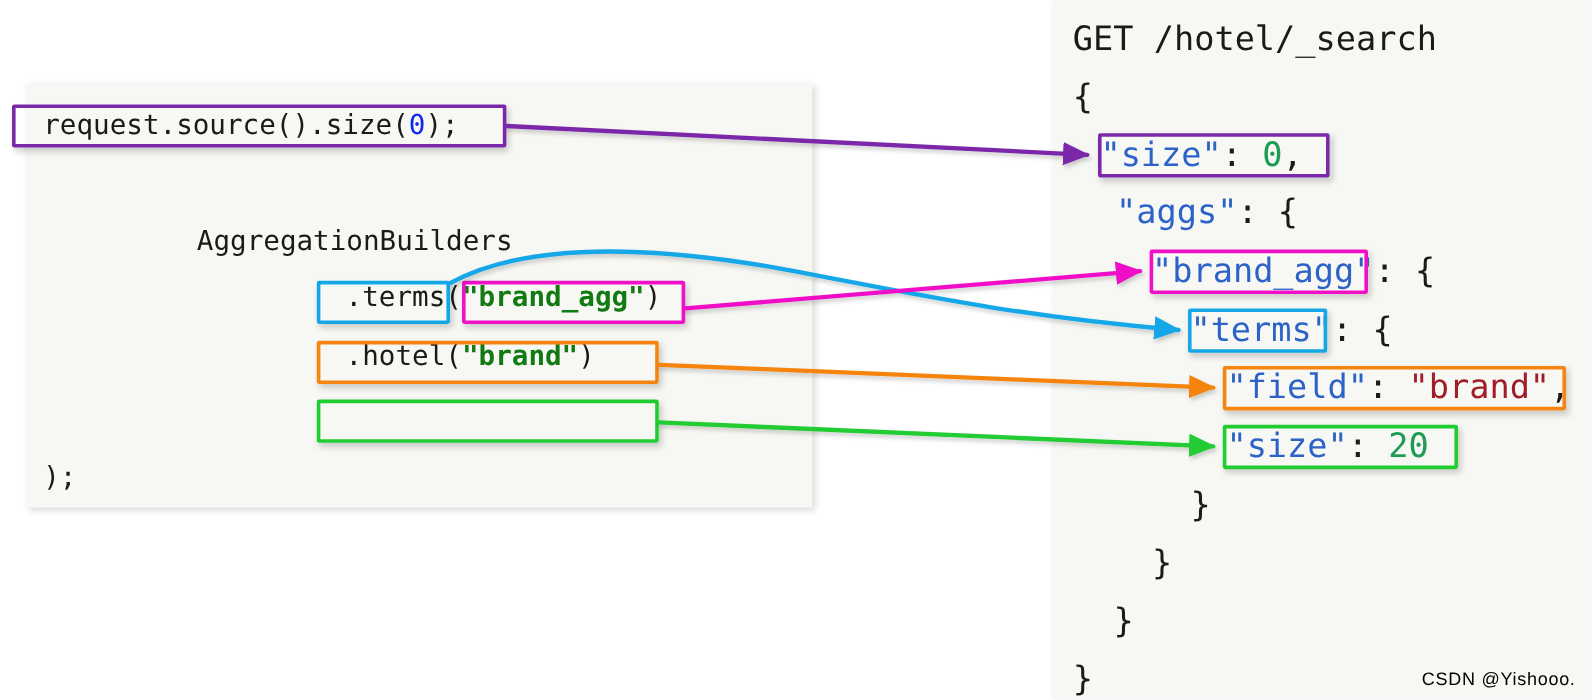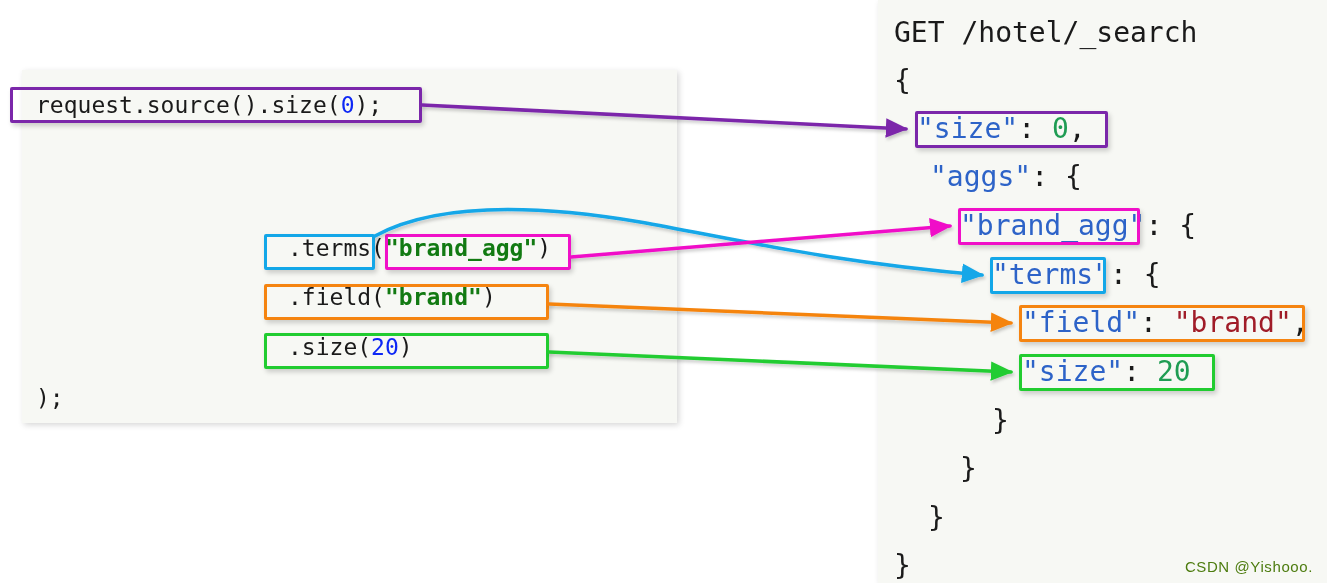--- a/index.html
+++ b/index.html
@@ -75,39 +75,39 @@
     pointer-events: none;
   }
 
   
   #watermark {
     position: absolute;
     right: 14px;
     bottom: 8px;
     font-family: "Liberation Sans", sans-serif;
     font-size: 15px;
-    color: #4d7c0f;
+    color: #000000;
     letter-spacing: 0.6px;
   }
 </style>
 </head>
 <body>
 
 <div id="stage">
 
   <div id="left-panel" class="panel">
     <div class="code-line" style="left:14px; top:20px;"><span>request.source().size(</span><span class="num-blue">0</span><span>);</span></div>
 
 
+    <div class="code-line" style="left:142px; top:116px;">AggregationBuilders</div>
 
     <div class="code-line" style="left:266px; top:163px;"><span class="ital">.terms</span><span>(</span><span class="str-green">"brand_agg"</span><span>)</span></div>
 
-    <div class="code-line" style="left:266px; top:212px;"><span>.field(</span><span class="str-green">"brand"</span><span>)</span></div>
+    <div class="code-line" style="left:266px; top:212px;"><span>.hotel(</span><span class="str-green">"brand"</span><span>)</span></div>
 
-    <div class="code-line" style="left:266px; top:262px;"><span>.size(</span><span class="num-blue">20</span><span>)</span></div>
 
     <div class="code-line" style="left:14px; top:313px;">);</div>
   </div>
 
   <div id="right-panel" class="panel">
     <div class="jsonline" style="left:16px; top:18px;">GET /hotel/_search</div>
 
     <div class="jsonline" style="left:16px; top:66px;">{</div>
 
     <div class="jsonline" style="left:39px; top:114px;"><span class="j-key">"size"</span><span class="j-punct">: </span><span class="j-num">0</span><span class="j-punct">,</span></div>

